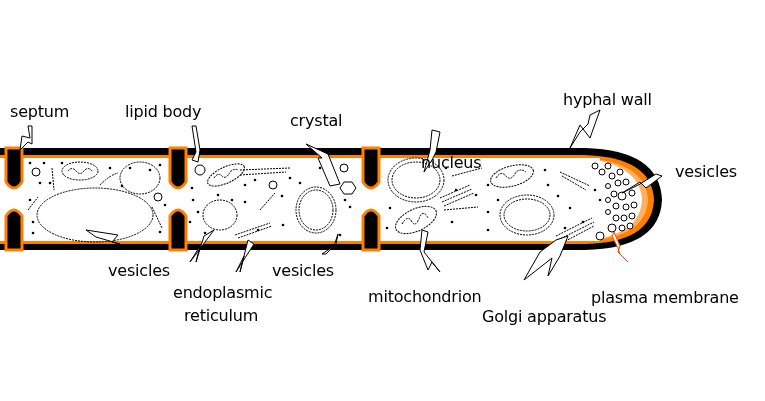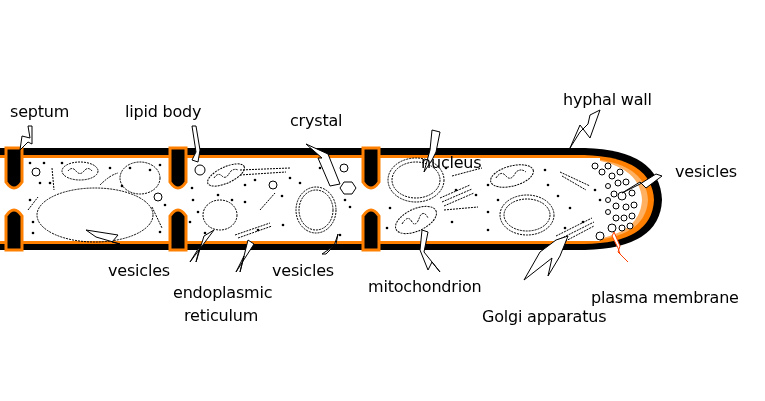--- a/index.html
+++ b/index.html
@@ -205,17 +205,17 @@
 <div class="lbl" style="left:10px;top:103px;">septum</div>
 <div class="lbl" style="left:125px;top:103px;">lipid body</div>
 <div class="lbl" style="left:290px;top:112px;">crystal</div>
 <div class="lbl" style="left:421px;top:110px;margin-top:44px;">nucleus</div>
 <div class="lbl" style="left:563px;top:91px;">hyphal wall</div>
 <div class="lbl" style="left:664px;top:163px;margin-left:11px;">vesicles</div>
 <div class="lbl" style="left:108px;top:262px;">vesicles</div>
 <div class="lbl" style="left:173px;top:284px;">endoplasmic</div>
 <div class="lbl" style="left:184px;top:307px;">reticulum</div>
 <div class="lbl" style="left:272px;top:262px;">vesicles</div>
-<div class="lbl" style="left:368px;top:278px;">mitochondrion</div>
+<div class="lbl" style="left:368px;top:288px;">mitochondrion</div>
 <div class="lbl" style="left:482px;top:308px;">Golgi apparatus</div>
 <div class="lbl" style="left:591px;top:267px;margin-top:22px;">plasma membrane</div>
 
 </div>
 
 </body></html>

